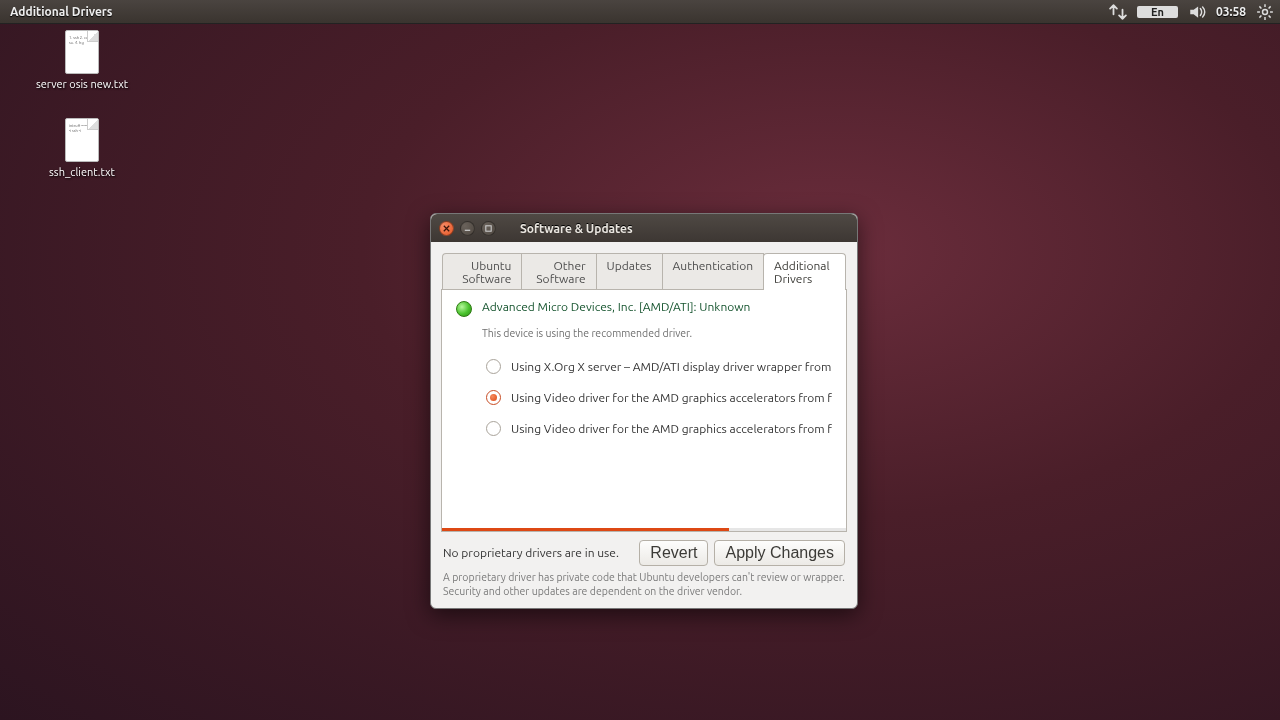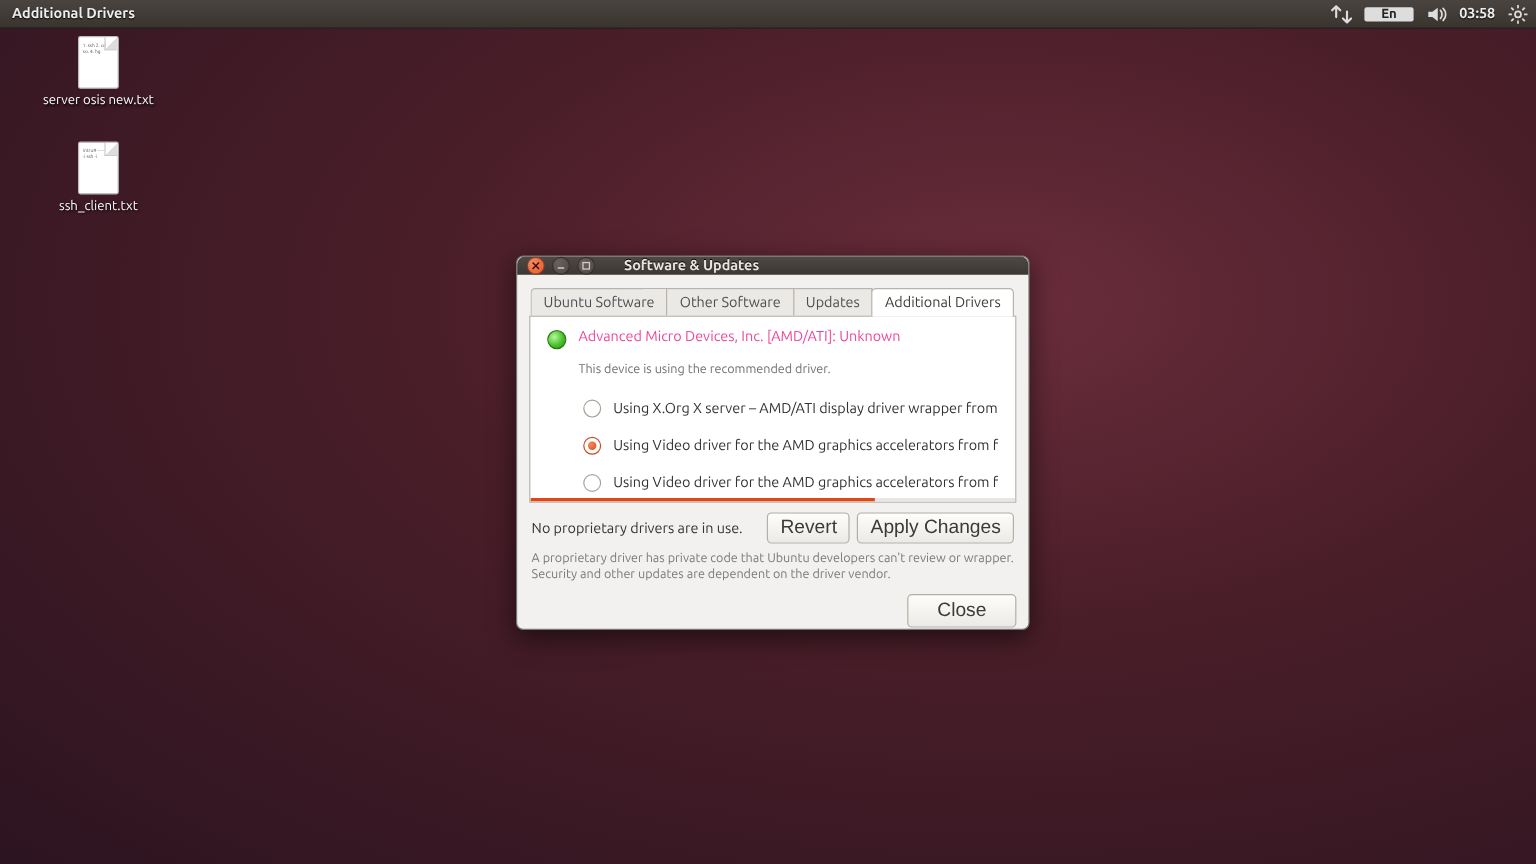--- a/index.html
+++ b/index.html
@@ -35,21 +35,21 @@
   .file-thumb::before {
     content:""; position:absolute; top:0; right:0; width:10px; height:10px;
     background:linear-gradient(135deg,#fff 50%, #ddd 50%);
     border-left:1px solid #ccc; border-bottom:1px solid #ccc;
   }
   .file-lines { font-size:4px; line-height:5px; color:#555; padding:4px 3px 0 3px; text-align:left; }
   .icon-label { text-shadow:1px 1px 2px #000; }
 
   
   .dialog {
-    position:absolute; left:430px; top:213px; width:428px; height:312px;
+    position:absolute; left:430px; top:213px; width:428px; height:396px;
     background:#f2f1f0; border:1px solid #777; border-radius:6px;
     box-shadow:0 6px 22px rgba(0,0,0,.55);
     display:flex; flex-direction:column;
   }
   .titlebar {
     height:28px; background: linear-gradient(#4f4944, #3d3733);
     border-top-left-radius:6px; border-top-right-radius:6px;
     display:flex; align-items:center; padding:0 8px; gap:6px;
   }
   .win-btn { width:15px; height:15px; border-radius:50%; border:1px solid rgba(0,0,0,.4); display:flex; align-items:center; justify-content:center; }
@@ -67,21 +67,21 @@
   .tab.active { background:#fff; z-index:2; border-top-left-radius:4px; border-top-right-radius:4px; }
   .tab:first-child { border-top-left-radius:4px; }
   .tab:not(.active) { border-top:1px solid #b8b4ad; }
   .tab.inactive { color:#4e4e4e;text-align:right; }
 
   .tab-panel { flex:1; background:#fff; border:1px solid #b8b4ad; position:relative; overflow:hidden; }
 
   .device-block { padding:10px 14px 0 14px; }
   .device-head { display:flex; align-items:flex-start; gap:10px; }
   .status-dot { width:16px; height:16px; border-radius:50%; background:radial-gradient(circle at 35% 35%, #b5f79b, #49c22d 55%, #2e8c17); border:1px solid #2d7a12; margin-top:1px; }
-  .device-title { font-size:12px; font-weight:normal; color:#ec4899; }
+  .device-title { font-size:12px; font-weight:normal; color:#14532d; }
   .device-sub { font-size:10.5px; color:#6f6f6f; margin-top:14px; }
 
   .radio-list { margin-top:12px; }
   .radio-row { display:flex; align-items:center; gap:10px; padding:8px 0 8px 30px; font-size:12px; color:#333; white-space:nowrap; overflow:hidden; }
   .radio { width:15px; height:15px; border-radius:50%; border:1px solid #a9a39a; background:#fff; display:flex; align-items:center; justify-content:center; flex-shrink:0; }
   .radio.selected { border-color:#c74c24; }
   .radio.selected::after { content:""; width:7px; height:7px; border-radius:50%; background:radial-gradient(circle at 35% 35%, #f58a5e, #dd4814); }
 
   .progress { position:absolute; bottom:0; left:0; right:0; height:3px; background:#e6e6e6; }
   .progress-bar { height:100%; background:#dd4814; }
@@ -172,20 +172,21 @@
         </svg>
     </div>
     <div class="titlebar-title">Software &amp; Updates</div>
   </div>
 
   <div class="dialog-body">
     <div class="tabs">
       <div class="tab inactive">Ubuntu Software</div>
       <div class="tab inactive">Other Software</div>
       <div class="tab inactive">Updates</div>
+      <div class="tab inactive">Authentication</div>
       <div class="tab active">Additional Drivers</div>
     </div>
 
     <div class="tab-panel">
       <div class="device-block">
         <div class="device-head">
           <div class="status-dot"></div>
           <div>
             <div class="device-title">Advanced Micro Devices, Inc. [AMD/ATI]: Unknown</div>
             <div class="device-sub">This device is using the recommended driver.</div>
@@ -213,17 +214,14 @@
 
     <div class="status-row">
       <span class="status-text">No proprietary drivers are in use.</span>
       <div class="btn-row">
         <button class="btn">Revert</button>
         <button class="btn">Apply Changes</button>
       </div>
     </div>
     <div class="footnote">A proprietary driver has private code that Ubuntu developers can't review or wrapper. Security and other updates are dependent on the driver vendor.</div>
 
-    <div class="bottom-row">
-      <button class="btn close-btn">Close</button>
-    </div>
   </div>
 </div>
 
 </body></html>

